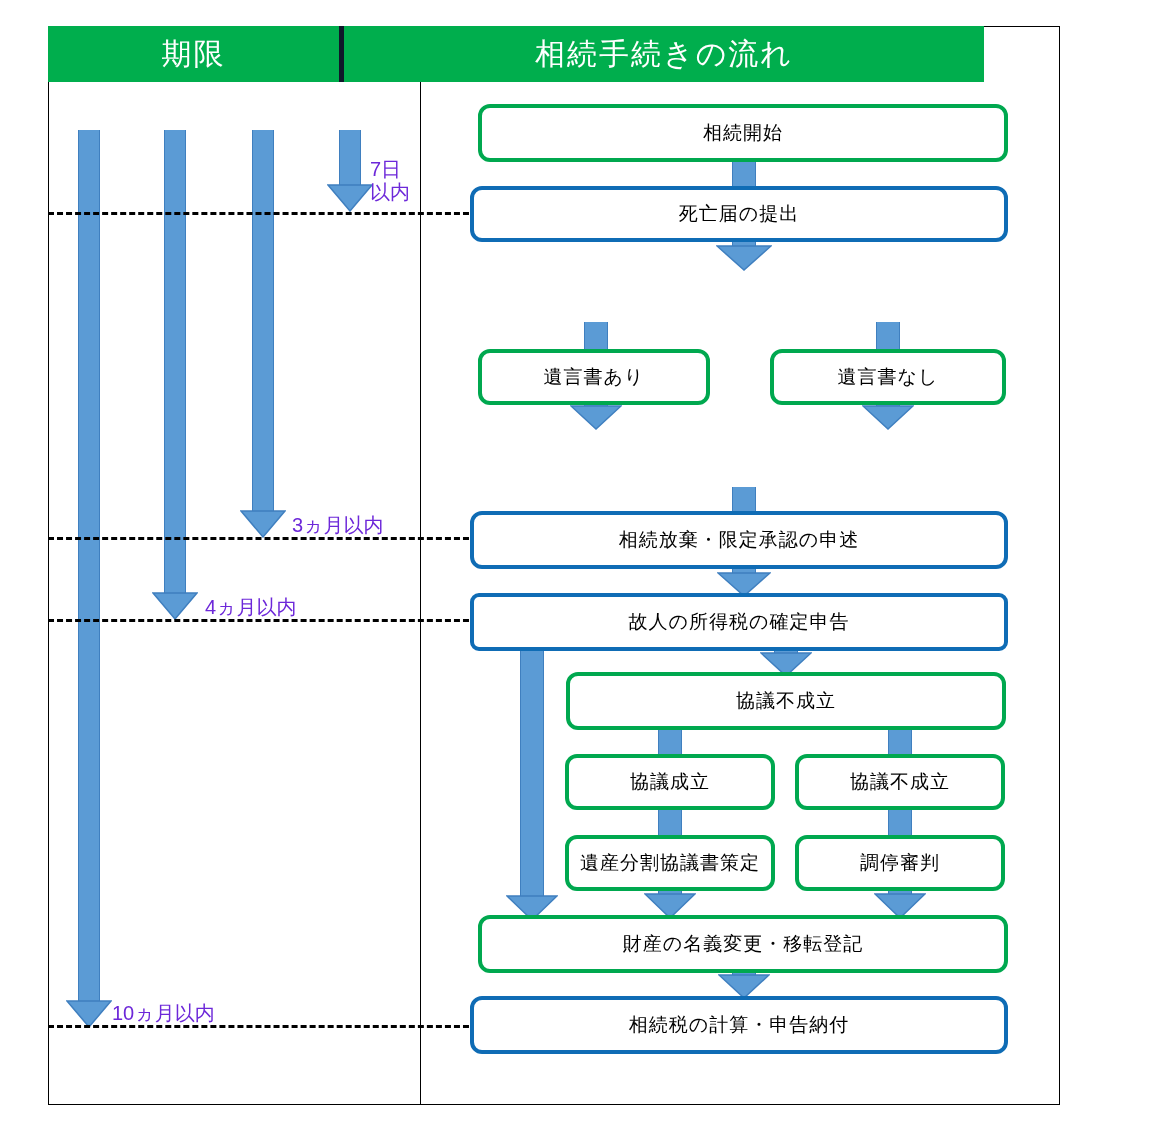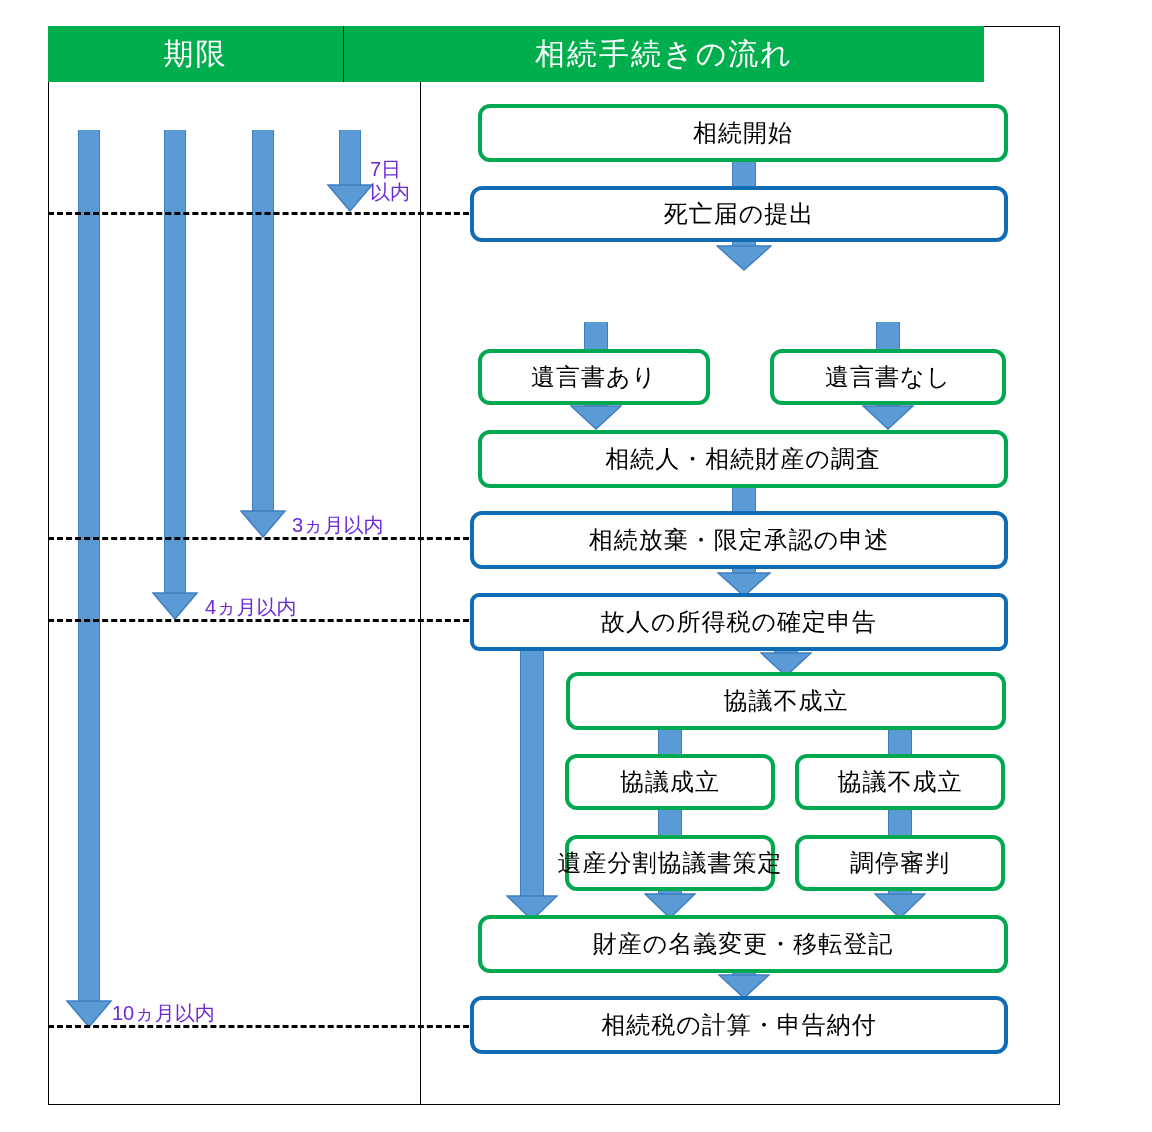--- a/index.html
+++ b/index.html
@@ -49,33 +49,33 @@
   .header-cell {
     background: #00AE4D;
     color: #ffffff;
     display: flex;
     align-items: center;
     justify-content: center;
     font-size: 30px;
     letter-spacing: 2px;
     box-sizing: border-box;
   }
-  .header-cell.left  { width: 296px; border-right: 1px solid #0f172a; }
+  .header-cell.left  { width: 296px; border-right: 5px solid #0f172a; }
   .header-cell.right { width: 640px; }
 
   
   .node {
     position: absolute;
     box-sizing: border-box;
     background: #ffffff;
     border-radius: 12px;
     display: flex;
     align-items: center;
     justify-content: center;
-    font-size: 24px;
+    font-size: 19px;
     color: #000000;
     letter-spacing: 1px;
     white-space: nowrap;
     z-index: 6;
   }
   .node.green { border: 4px solid #00A84F; }
   .node.blue  { border: 4px solid #0F6CB5; }
 
   
   .shaft {
@@ -249,21 +249,20 @@
 
   <div class="node green" style="left:478px; top:104px; width:530px; height:58px;">相続開始</div>
 
   <div class="node blue" style="left:470px; top:186px; width:538px; height:56px;">死亡届の提出</div>
 
 
   <div class="node green" style="left:478px; top:349px; width:232px; height:56px;text-align:center;">遺言書あり</div>
 
   <div class="node green" style="left:770px; top:349px; width:236px; height:56px;">遺言書なし</div>
 
-  <div class="node green" style="left:478px; top:430px; width:530px; height:58px;">相続人・相続財産の調査</div>
 
   <div class="node blue" style="left:470px; top:511px; width:538px; height:58px;">相続放棄・限定承認の申述</div>
 
   <div class="node blue" style="left:470px; top:593px; width:538px; height:58px;border-radius:9px;">故人の所得税の確定申告</div>
 
   <div class="node green" style="left:566px; top:672px; width:440px; height:58px;">協議不成立</div>
 
   <div class="node green" style="left:565px; top:754px; width:210px; height:56px;">協議成立</div>
 
   <div class="node green" style="left:795px; top:754px; width:210px; height:56px;">協議不成立</div>

